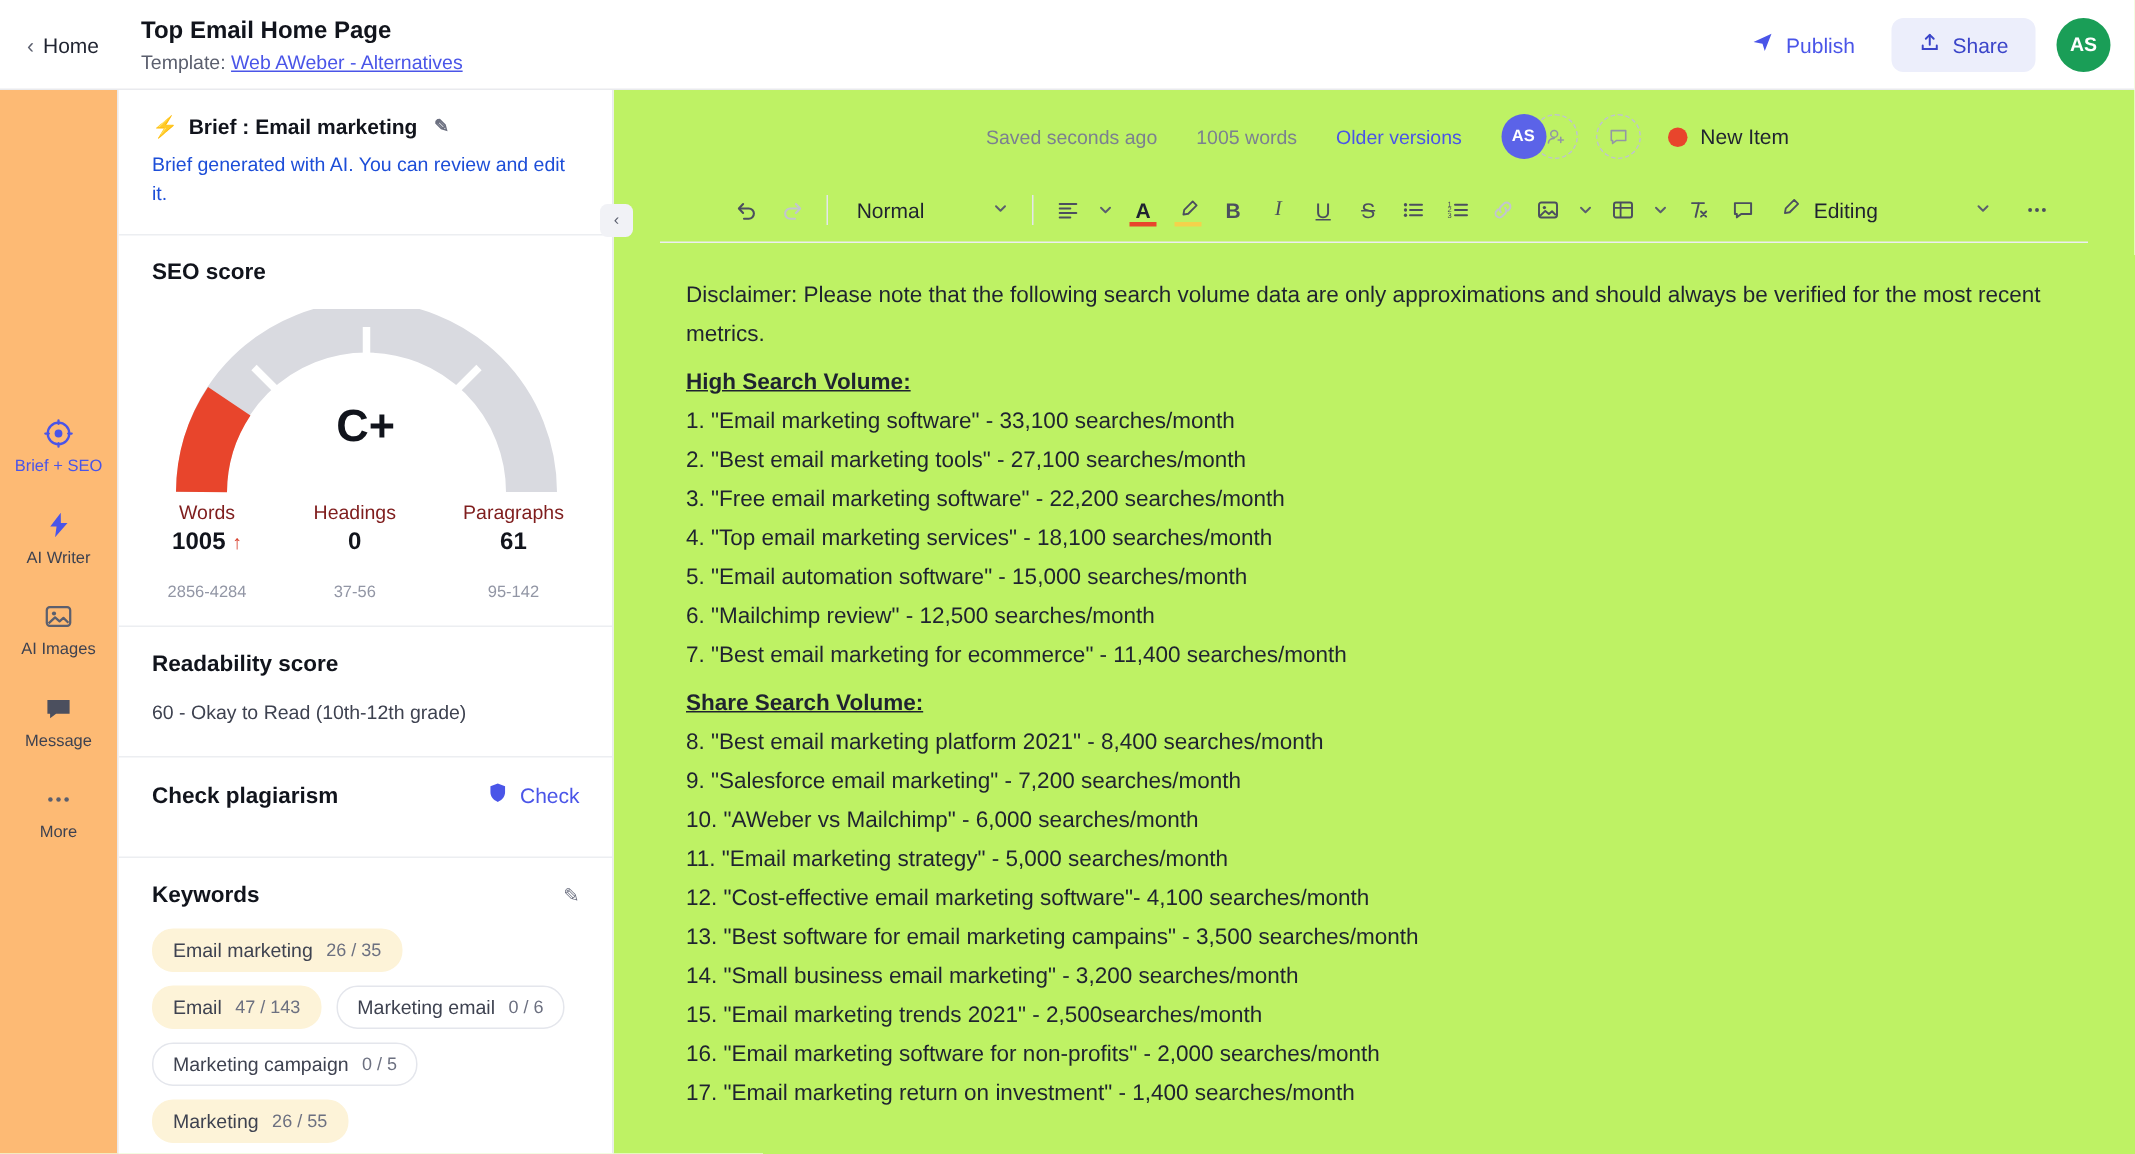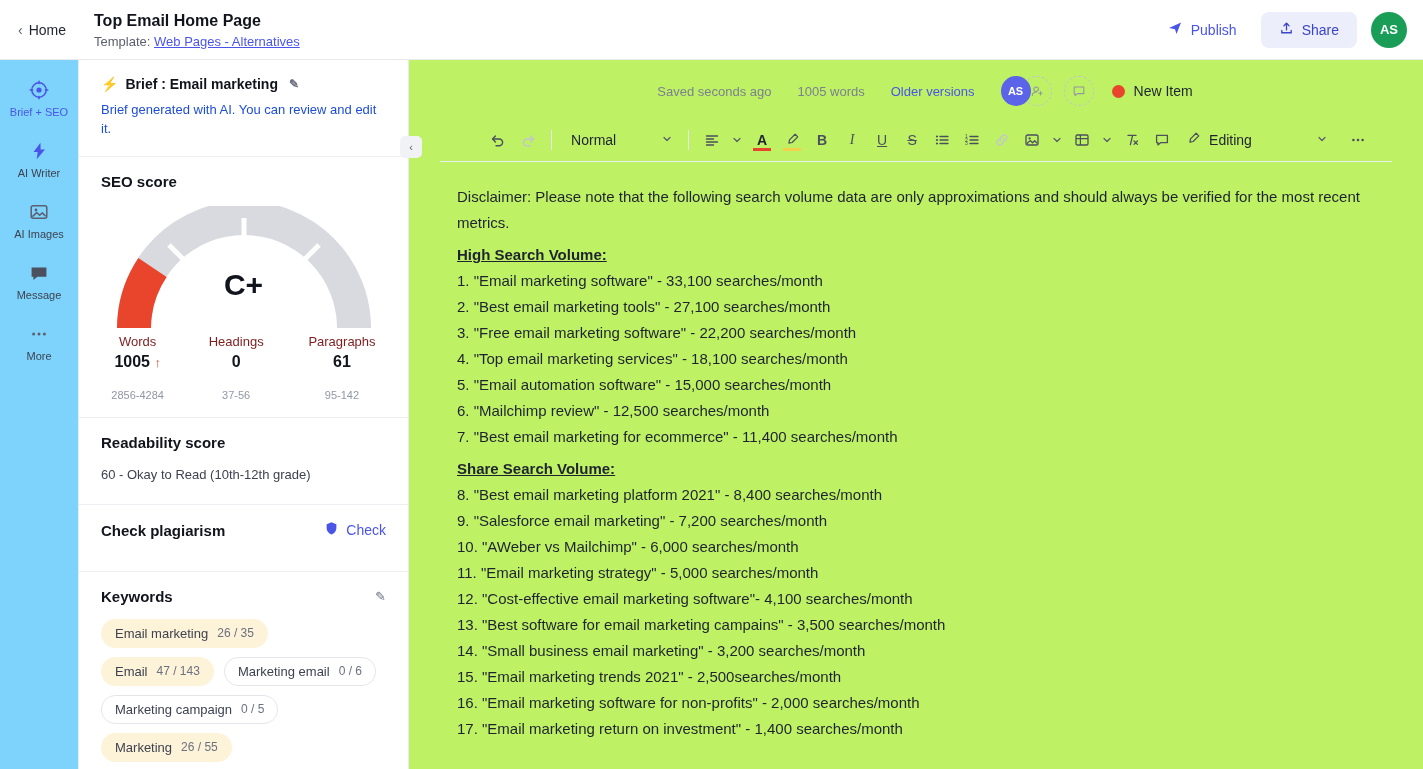--- a/index.html
+++ b/index.html
@@ -47,23 +47,23 @@
     display: flex; align-items: center; justify-content: center; cursor: pointer;
   }
 
   
   .body { flex: 1; display: flex; min-height: 0; position: relative; }
 
   
   .rail {
     width: 79px; flex: 0 0 79px;
     border-right: 1px solid #e9eaee;
-    background: #7dd3fc;
+    background: #fdba74;
     padding-top: 10px;
-    display: flex; flex-direction: column; align-items: center; gap: 4px;
+    display: flex; flex-direction: column; align-items: center; gap: 4px; justify-content: center;
   }
   .rail-item {
     width: 79px; padding: 9px 2px 8px; display: flex; flex-direction: column;
     align-items: center; gap: 5px; cursor: pointer;
   }
   .rail-item .ic { width: 22px; height: 22px; display: flex; align-items: center; justify-content: center; color: #5b5f6e; }
   .rail-item .lbl { font-size: 11px; color: #3e4250; text-align: center; line-height: 13px; }
   .rail-item.active .ic, .rail-item.active .lbl { color: #4a55e8; }
 
   
@@ -184,21 +184,21 @@
 
   <div class="topbar">
     <div class="home-link">
       <span class="chev">‹</span>
       <span>Home</span>
     </div>
     <div class="title-block">
       <div class="doc-title">Top Email Home Page</div>
       <div class="doc-sub">
         <span>Template:</span>
-        <span class="tmpl-link">Web Pages - Alternatives</span>
+        <span class="tmpl-link">Web AWeber - Alternatives</span>
       </div>
     </div>
     <div class="topbar-right">
       <button class="publish-btn">
         <span>
           <svg width="16" height="16" viewBox="0 0 16 16" fill="none">
               <path d="M2 8l12-5.5L9.5 14 8 9.2 2 8z" fill="#4a55e8"></path>
             </svg>
         </span>
         <span>Publish</span>

